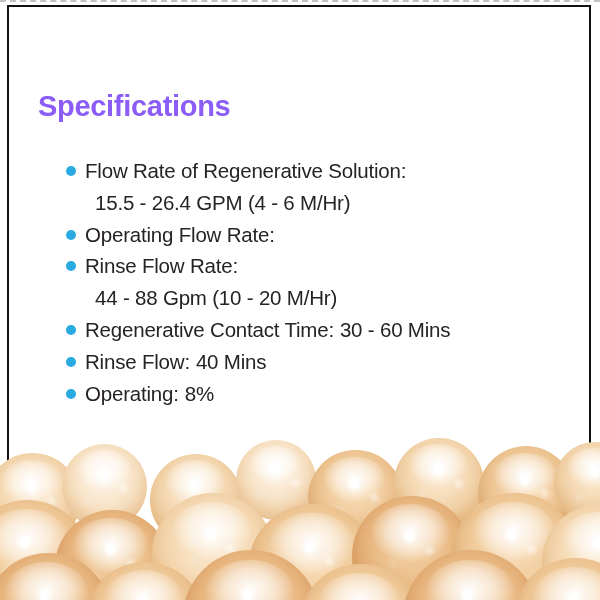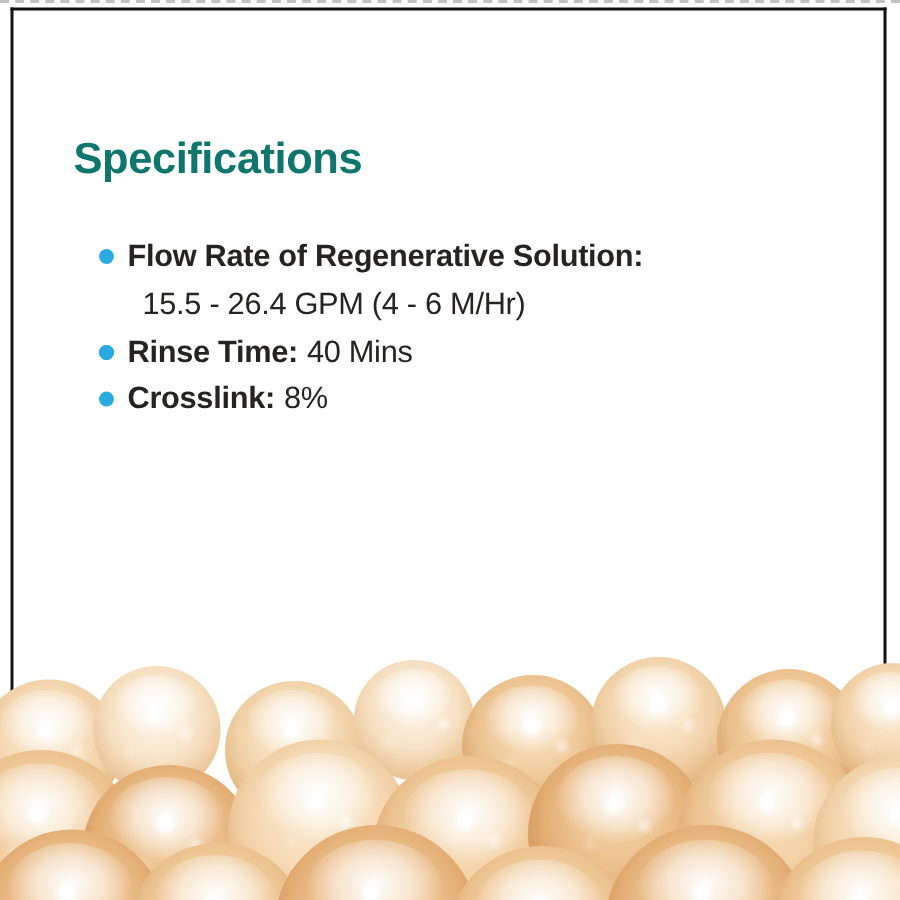--- a/index.html
+++ b/index.html
@@ -32,22 +32,21 @@
     border: 2px solid #121212;
     border-bottom: none;
   }
   .title {
     position: absolute;
     left: 38px;
     top: 90px;
     font-size: 29px;
     font-weight: 800;
     letter-spacing: -0.3px;
-    color: #0f766e;
-    margin-left: 11px;
+    color: #8b5cf6;
   }
   ul.spec-list {
     position: absolute;
     left: 64px;
     top: 155px;
     width: 505px;
     margin: 0;
     padding: 0;
     list-style: none;
     font-size: 20.5px;
@@ -61,21 +60,21 @@
   }
   .bullet {
     position: absolute;
     left: 2px;
     top: 11px;
     width: 10px;
     height: 10px;
     border-radius: 50%;
     background: #29abe2;
   }
-  .lbl { font-weight: 700; }
+  .lbl { font-weight: 400; }
   .val { margin-left: 6px; }
   .val.block {
     display: block;
     margin-left: 10px;
   }
   
   .beads {
     position: absolute;
     left: 0;
     top: 438px;
@@ -130,23 +129,25 @@
 <body>
 
 <div id="canvas">
   <div class="top-dashed"></div>
   <div class="frame"></div>
 
   <div class="title">Specifications</div>
 
   <ul class="spec-list">
       <li><span class="bullet"></span><span class="lbl">Flow Rate of Regenerative Solution:</span><span class="val block">15.5 - 26.4 GPM (4 - 6 M/Hr)</span></li>
-      <li><span class="bullet"></span></li>
-      <li><span class="bullet"></span><span class="lbl">Rinse Time:</span><span class="val">40 Mins</span></li>
-      <li><span class="bullet"></span><span class="lbl">Crosslink:</span><span class="val">8%</span></li>
+      <li><span class="bullet"></span><span class="lbl">Operating Flow Rate:</span></li>
+      <li><span class="bullet"></span><span class="lbl">Rinse Flow Rate:</span><span class="val block">44 - 88 Gpm (10 - 20 M/Hr)</span></li>
+      <li><span class="bullet"></span><span class="lbl">Regenerative Contact Time:</span><span class="val">30 - 60 Mins</span></li>
+      <li><span class="bullet"></span><span class="lbl">Rinse Flow:</span><span class="val">40 Mins</span></li>
+      <li><span class="bullet"></span><span class="lbl">Operating:</span><span class="val">8%</span></li>
     </ul>
 
   <div class="beads">
       <div class="bead tone-light" style="left: -15px; top: 15px; width: 95px; height: 95px;"></div>
       <div class="bead tone-pale" style="left: 62px; top: 6px; width: 85px; height: 85px;"></div>
       <div class="bead tone-light" style="left: 150px; top: 16px; width: 92px; height: 92px;"></div>
       <div class="bead tone-pale" style="left: 236px; top: 2px; width: 80px; height: 80px;"></div>
       <div class="bead tone-amber" style="left: 308px; top: 12px; width: 95px; height: 95px;"></div>
       <div class="bead tone-light" style="left: 394px; top: 0px; width: 90px; height: 90px;"></div>
       <div class="bead tone-amber" style="left: 478px; top: 8px; width: 96px; height: 96px;"></div>

